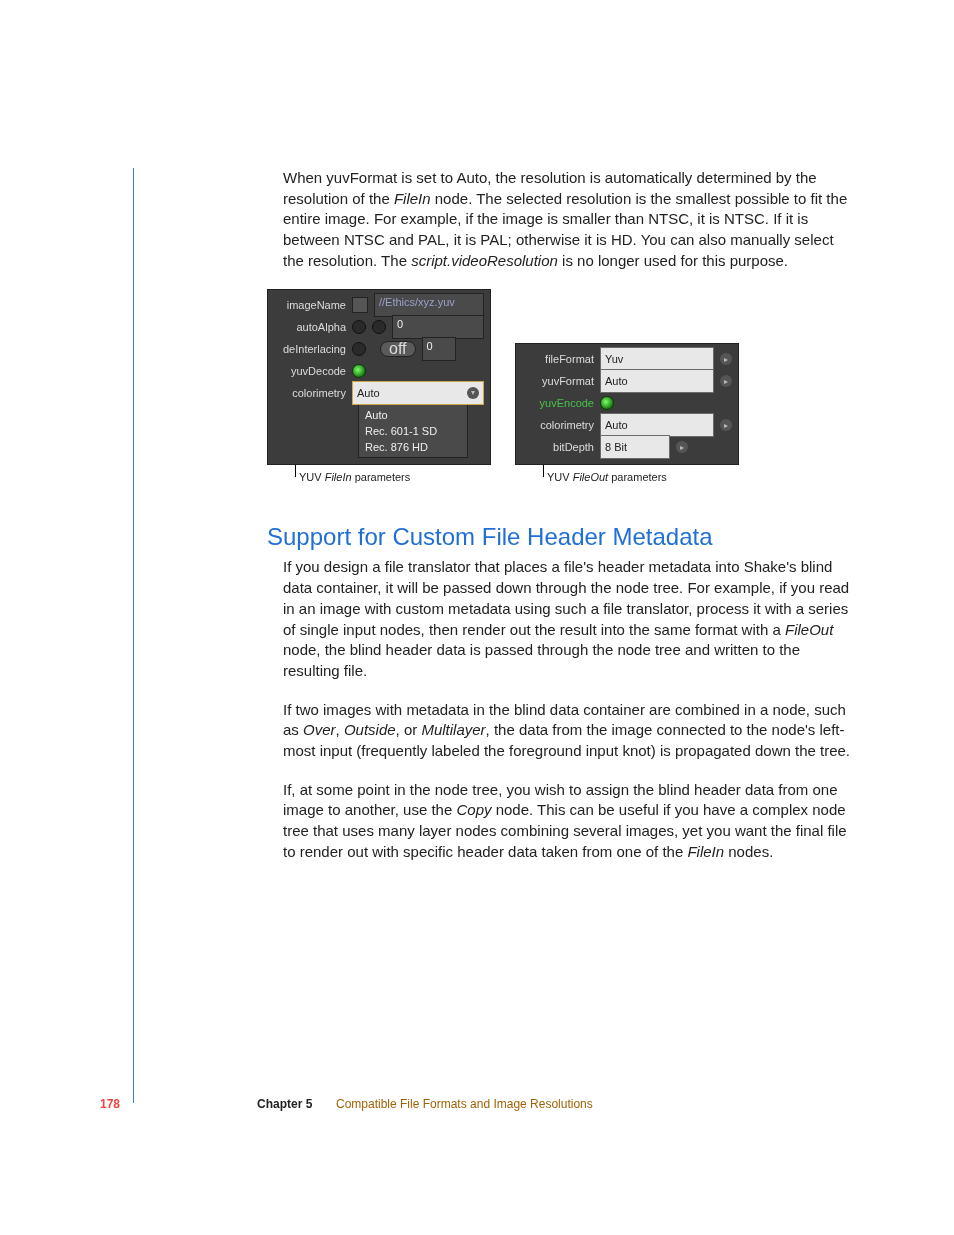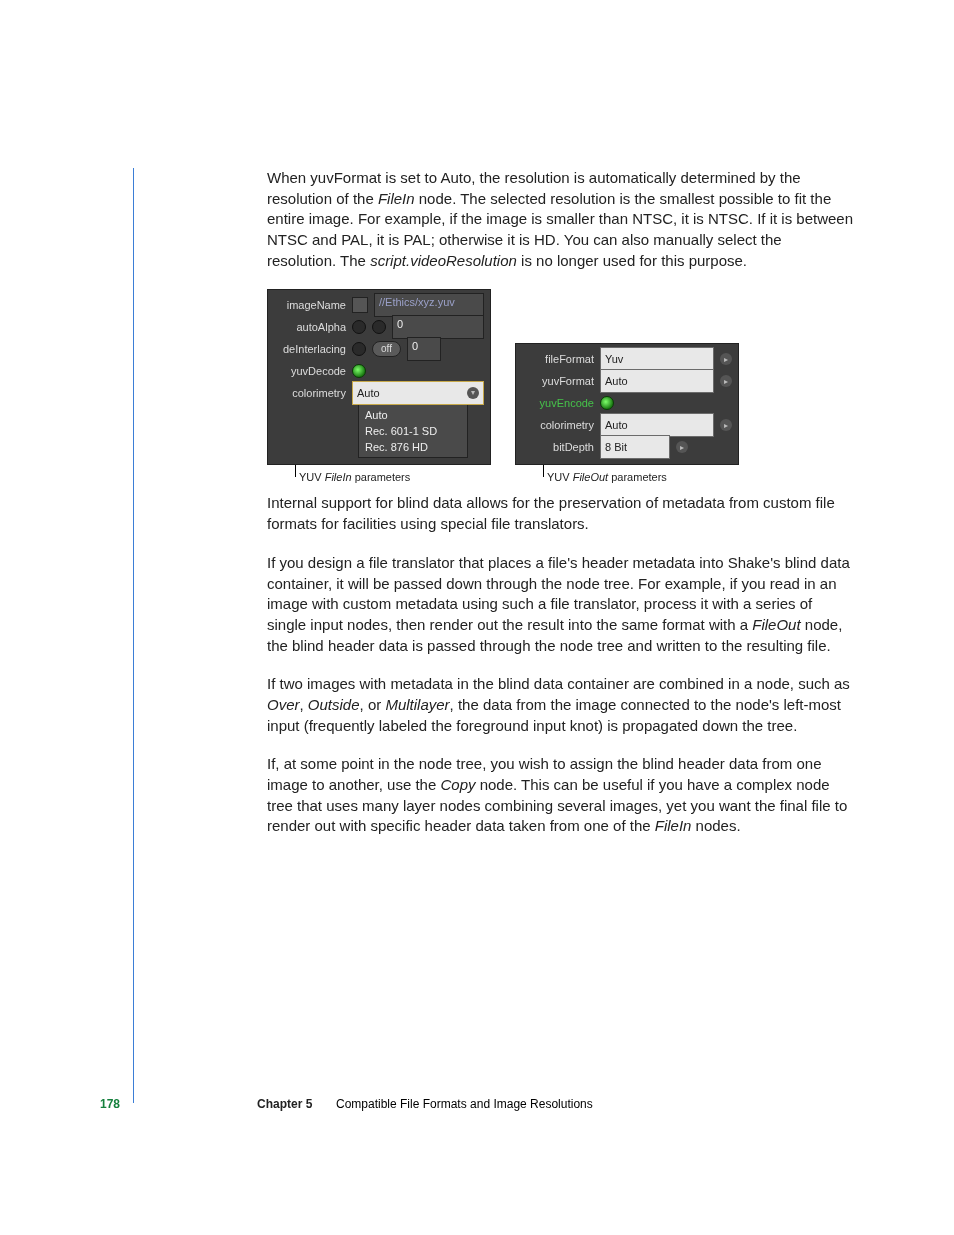--- a/index.html
+++ b/index.html
@@ -19,21 +19,21 @@
     padding: 168px 100px 0 267px;
   }
   .rule {
     position: absolute;
     left: 133px;
     top: 168px;
     bottom: 132px;
     width: 1px;
     background: #3b7ed6;
   }
-  p { margin: 0 0 18px 0; line-height: 1.38; }
+  p { margin: 0 0 18px 16px; line-height: 1.38; }
   .ital { font-style: italic; }
   .note-label { font-weight: bold; font-style: italic; }
   h2 {
     color: #1f6fd6;
     font-weight: 400;
     font-size: 24px;
     margin: 40px 0 6px 0;
   }
   .figs {
     display: flex;
@@ -107,25 +107,26 @@
     display: inline-block;
   }
   .numbox {
     flex: 1;
     min-width: 30px;
   }
   .pill {
     background: #5a5a5a;
     border: 1px solid #222;
     color: #ddd;
-    font-size: 10px;
+    font-size: 16px;
     padding: 0 8px;
     height: 14px;
     line-height: 14px;
     border-radius: 8px;
+    margin-left: 8px;
   }
   .dropdown {
     background: #4a4a4a;
     border: 1px solid #222;
     color: #eee;
     font-size: 11px;
     margin-left: 84px;
     width: 100px;
     padding: 2px 4px;
   }
@@ -151,32 +152,32 @@
     left: 0; right: 0;
     bottom: 138px;
     display: flex;
     align-items: baseline;
     font-size: 12px;
   }
   .footer .pn {
     position: absolute;
     left: 100px;
     font-weight: bold;
-    color: #15803d;
+    color: #ef4444;
   }
   .footer .ch {
     position: absolute;
     left: 257px;
     color: #222;
     font-weight: bold;
   }
   .footer .ct {
     position: absolute;
     left: 336px;
-    color: #000000;
+    color: #a16207;
   }
 </style>
 </head>
 <body>
 
 <div class="page">
   <div class="rule"></div>
 
   <p>
     <span>When yuvFormat is set to Auto, the resolution is automatically determined by the resolution of the </span><span class="ital">FileIn</span><span> node. The selected resolution is the smallest possible to fit the entire image. For example, if the image is smaller than NTSC, it is NTSC. If it is between NTSC and PAL, it is PAL; otherwise it is HD. You can also manually select the resolution. The </span><span class="ital">script.videoResolution</span><span> is no longer used for this purpose.</span>
@@ -260,22 +261,22 @@
           </span>
           <span class="darrow">▸</span>
         </div>
       </div>
       <div class="cap">
         <span>YUV </span><span class="ital">FileOut</span><span> parameters</span>
       </div>
     </div>
   </div>
 
-
-  <p>Internal support for blind data allows for the preservation of metadata from custom file formats for facilities using special file translators.</p>
+  <h2>Support for Custom File Header Metadata</h2>
+
 
   <p>
     <span>If you design a file translator that places a file's header metadata into Shake's blind data container, it will be passed down through the node tree. For example, if you read in an image with custom metadata using such a file translator, process it with a series of single input nodes, then render out the result into the same format with a </span><span class="ital">FileOut</span><span> node, the blind header data is passed through the node tree and written to the resulting file.</span>
   </p>
 
   <p>
     <span>If two images with metadata in the blind data container are combined in a node, such as </span><span class="ital">Over</span><span>, </span><span class="ital">Outside</span><span>, or </span><span class="ital">Multilayer</span><span>, the data from the image connected to the node's left-most input (frequently labeled the foreground input knot) is propagated down the tree.</span>
   </p>
 
   <p>

